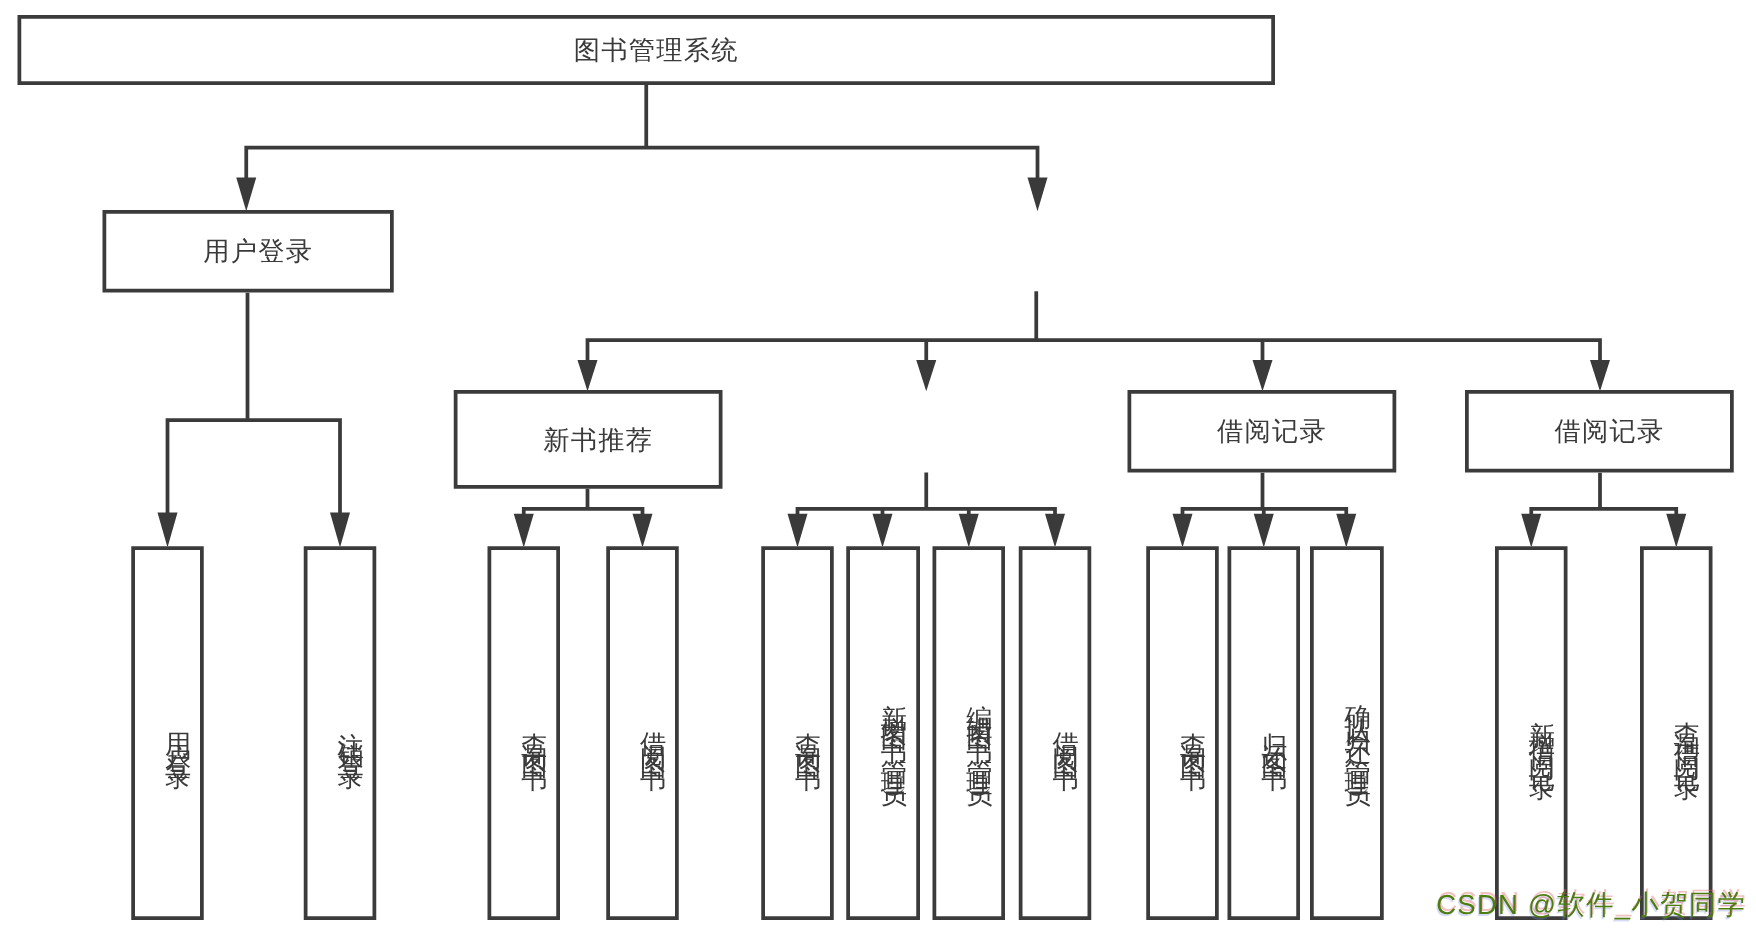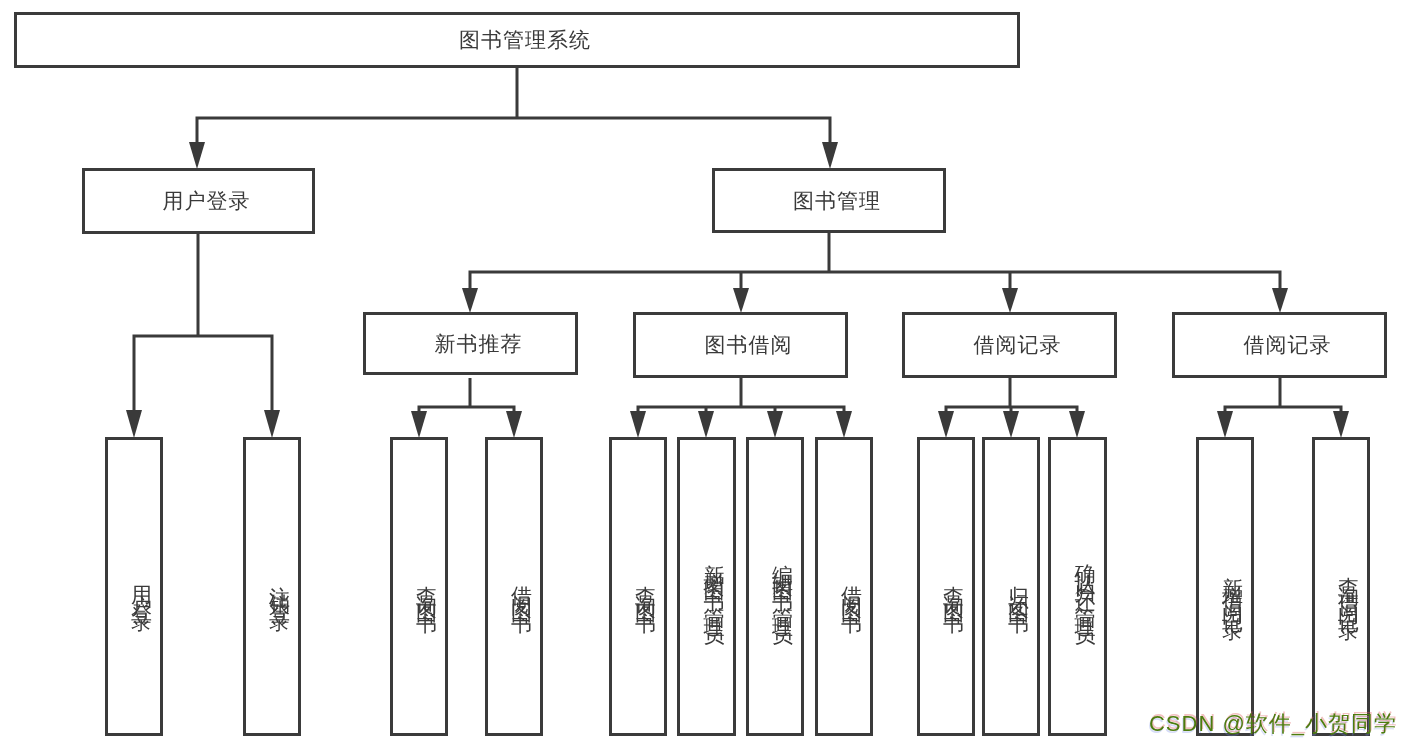--- a/index.html
+++ b/index.html
@@ -98,29 +98,23 @@
     </g>
   </svg>
 
   <div class="node hbox" style="left:14px;top:12px;width:1006px;height:56px">
     <span>图书管理系统</span>
   </div>
 
   <div class="node hbox" style="left:82px;top:168px;width:233px;height:66px">
     <span>用户登录</span>
   </div>
-  <div class="node hbox" style="left:712px;top:168px;width:234px;height:65px">
-    <span>图书管理</span>
-  </div>
 
-  <div class="node hbox" style="left:363px;top:312px;width:215px;height:63px">
+  <div class="node hbox" style="left:363px;top:312px;width:215px;height:79px">
     <span>新书推荐</span>
-  </div>
-  <div class="node hbox" style="left:633px;top:312px;width:215px;height:66px">
-    <span>图书借阅</span>
   </div>
   <div class="node hbox" style="left:902px;top:312px;width:215px;height:66px">
     <span>借阅记录</span>
   </div>
   <div class="node hbox" style="left:1172px;top:312px;width:215px;height:66px">
     <span>借阅记录</span>
   </div>
 
   <div class="node leaf" style="left:105px;top:437px;width:58px;height:299px">
     <span>用户登录</span>

